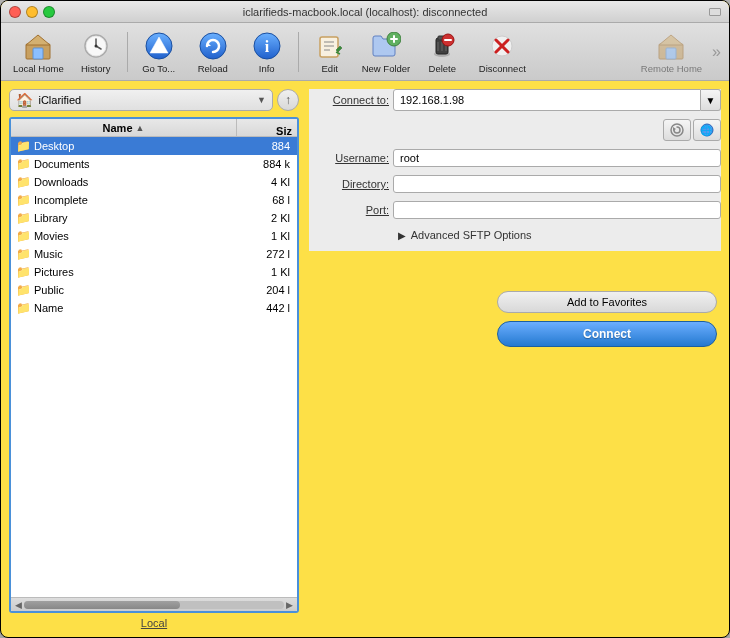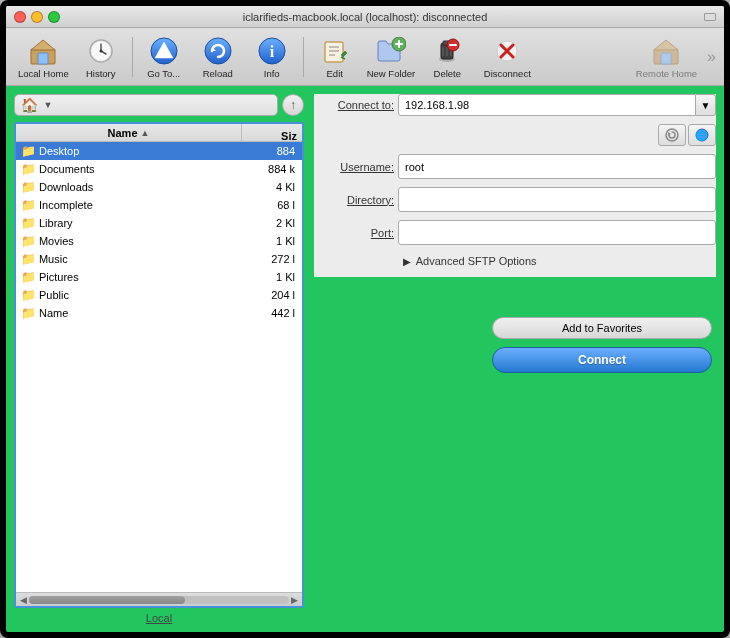--- a/index.html
+++ b/index.html
@@ -7,22 +7,22 @@
       background: #c0c0c0;
       font-family: -apple-system, 'Lucida Grande', Arial, sans-serif;
       font-size: 11px;
       width: 730px;
       height: 638px;
       overflow: hidden;
     }
     .window {
       width: 730px;
       height: 638px;
-      background: #22c55e;
-      border: 6px solid #000000;
+      background: #fde047;
+      border: 1px solid #000000;
       border-radius: 8px;
       overflow: hidden;
       display: flex;
       flex-direction: column;
       box-shadow: 0 4px 20px rgba(0,0,0,0.4);
     }
     
     .titlebar {
       background: linear-gradient(to bottom, #e8e8e8, #d0d0d0);
       height: 22px;
@@ -325,21 +325,21 @@
       border: 1px solid #aaa;
       border-radius: 3px;
       display: flex;
       align-items: center;
       justify-content: center;
       cursor: pointer;
       font-size: 13px;
     }
     .form-input {
       flex: 1;
-      height: 25px;
+      height: 18px;
       border: 1px solid #aaa;
       border-radius: 3px;
       padding: 0 6px;
       font-size: 11px;
       background: white;
     }
     .advanced-row {
       display: flex;
       align-items: center;
       gap: 5px;
@@ -565,20 +565,21 @@
 
     <span class="dbl-chevron">»</span>
   </div>
 
   <div class="main-content">
 
     <div class="left-panel">
       <div class="panel-header">
         <div class="folder-select">
           <span class="folder-icon">🏠</span>
+          <span class="select-text">iClarified</span>
           <span class="arrow-down">▼</span>
         </div>
         <div class="up-btn">
           <span>↑</span>
         </div>
       </div>
 
       <div class="file-table">
         <div class="file-table-header">
           <div class="th-name">

